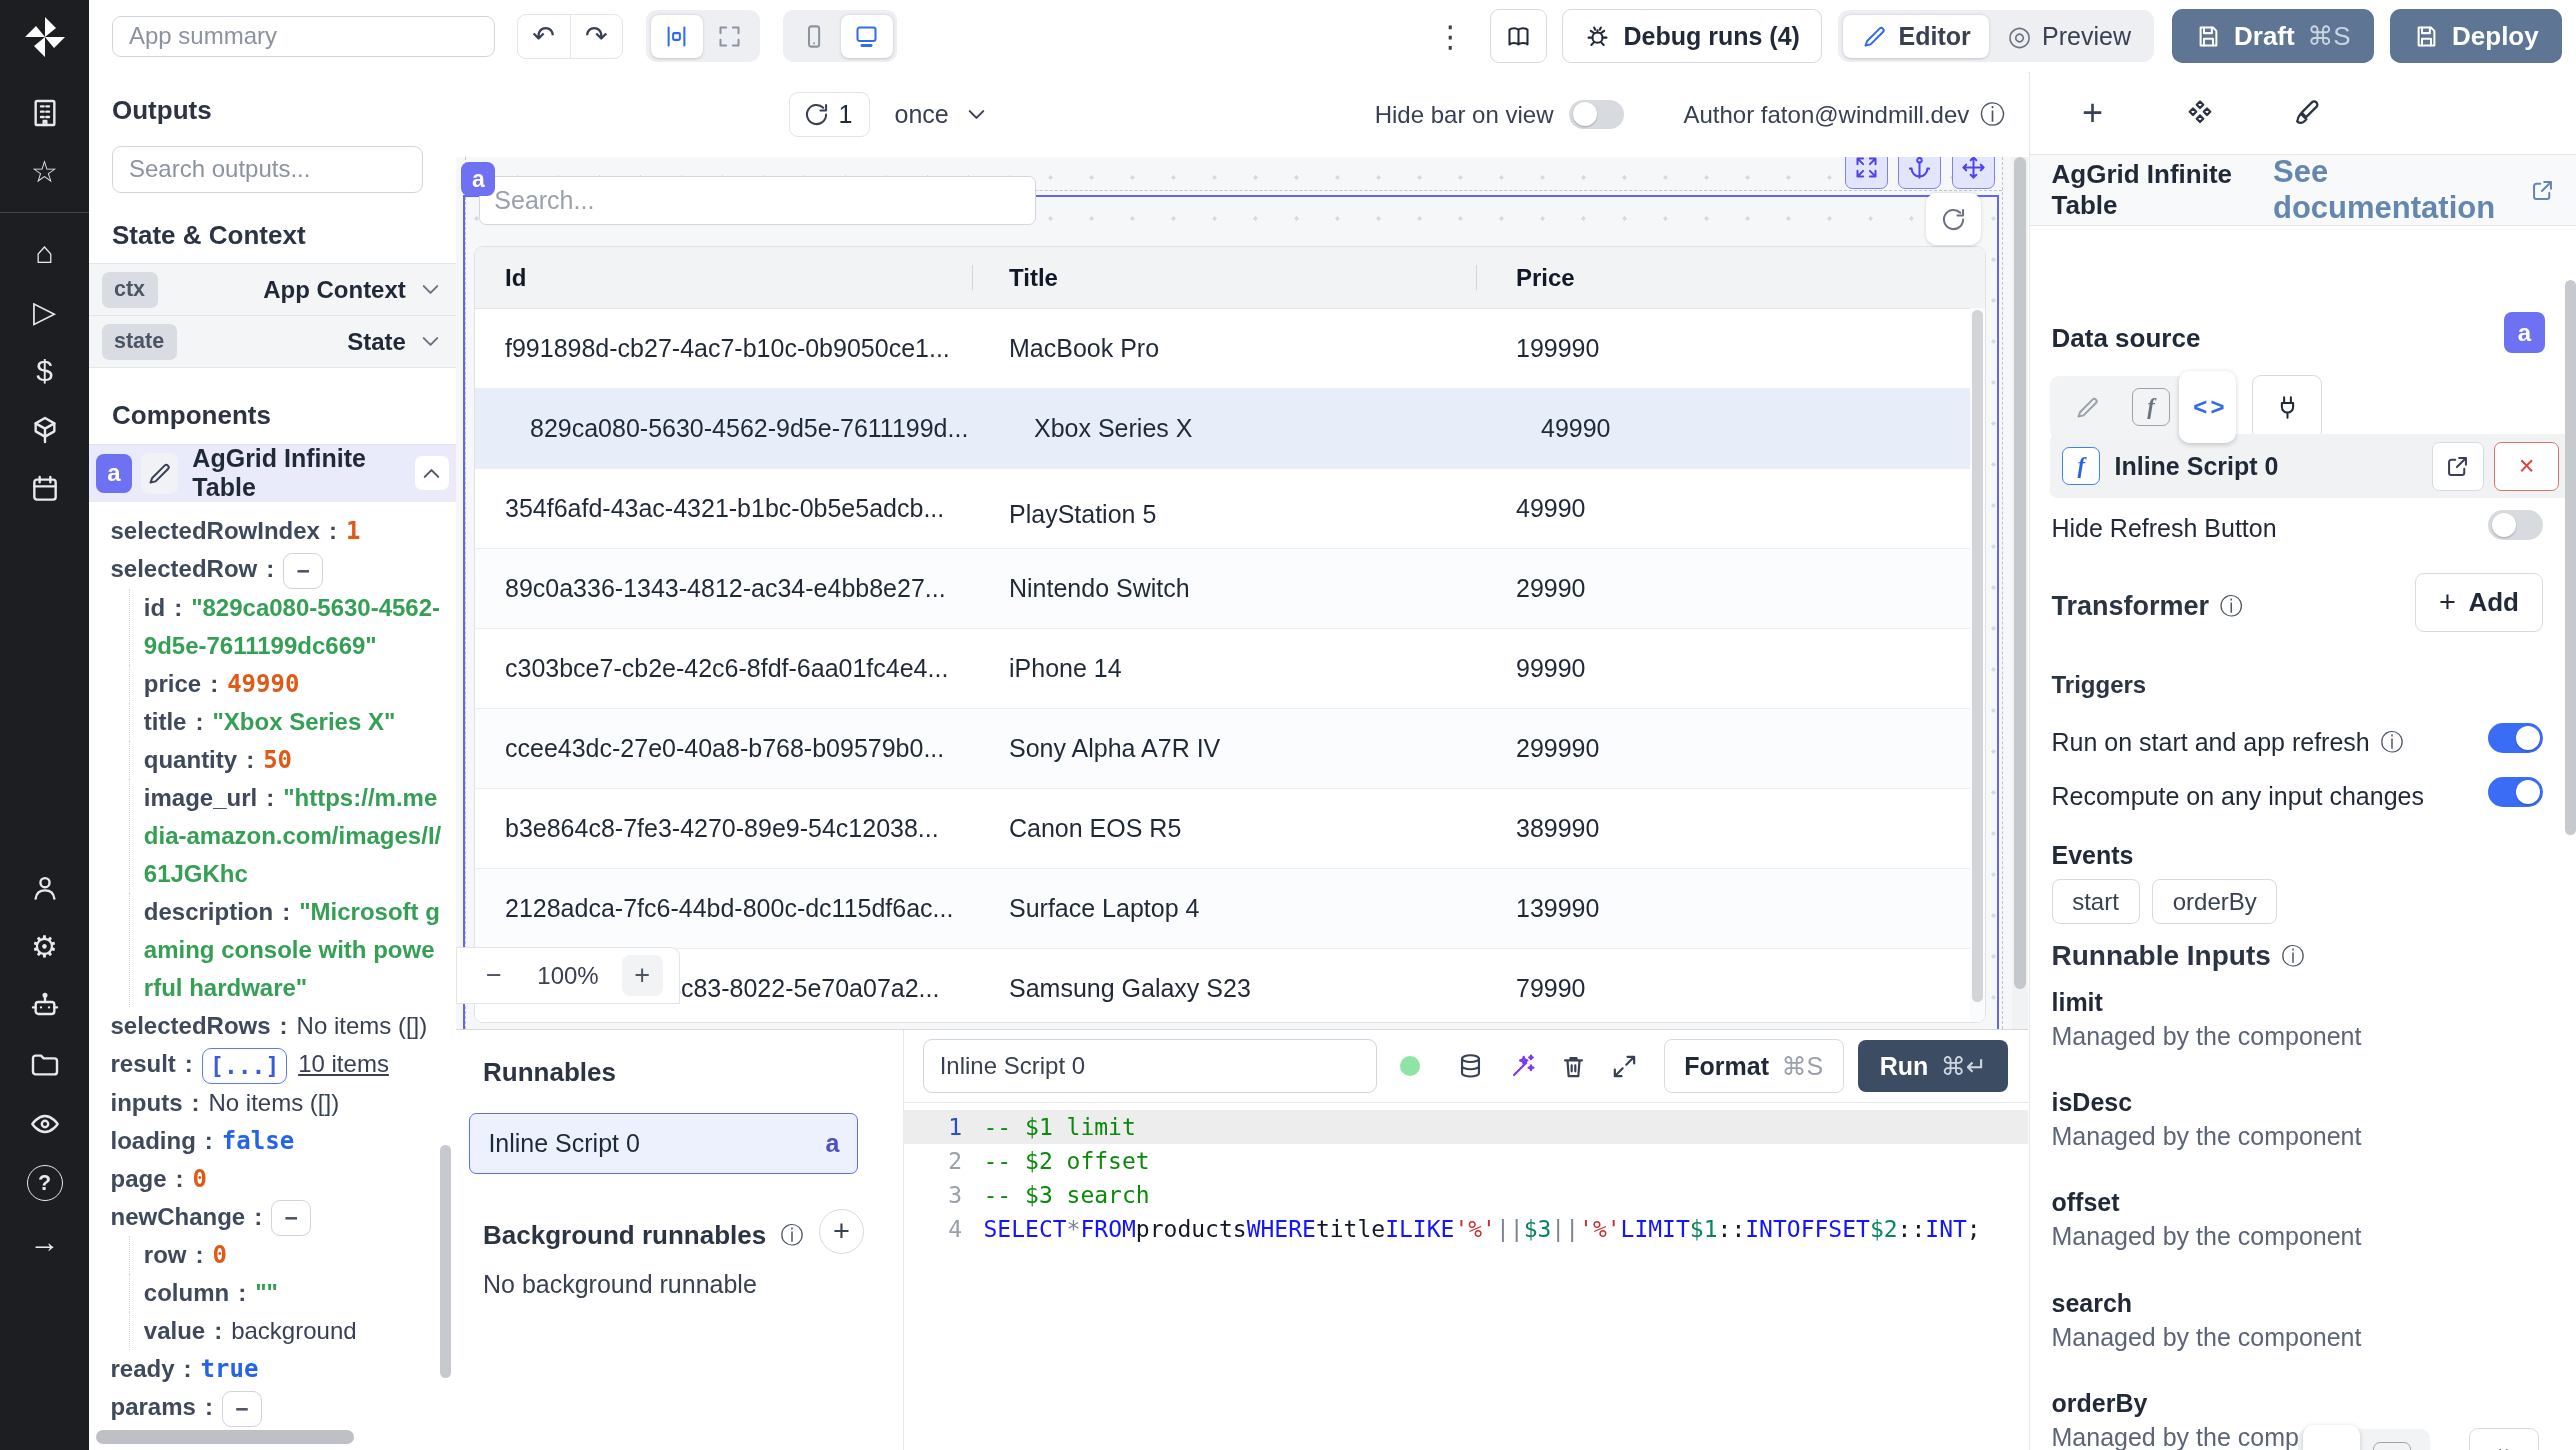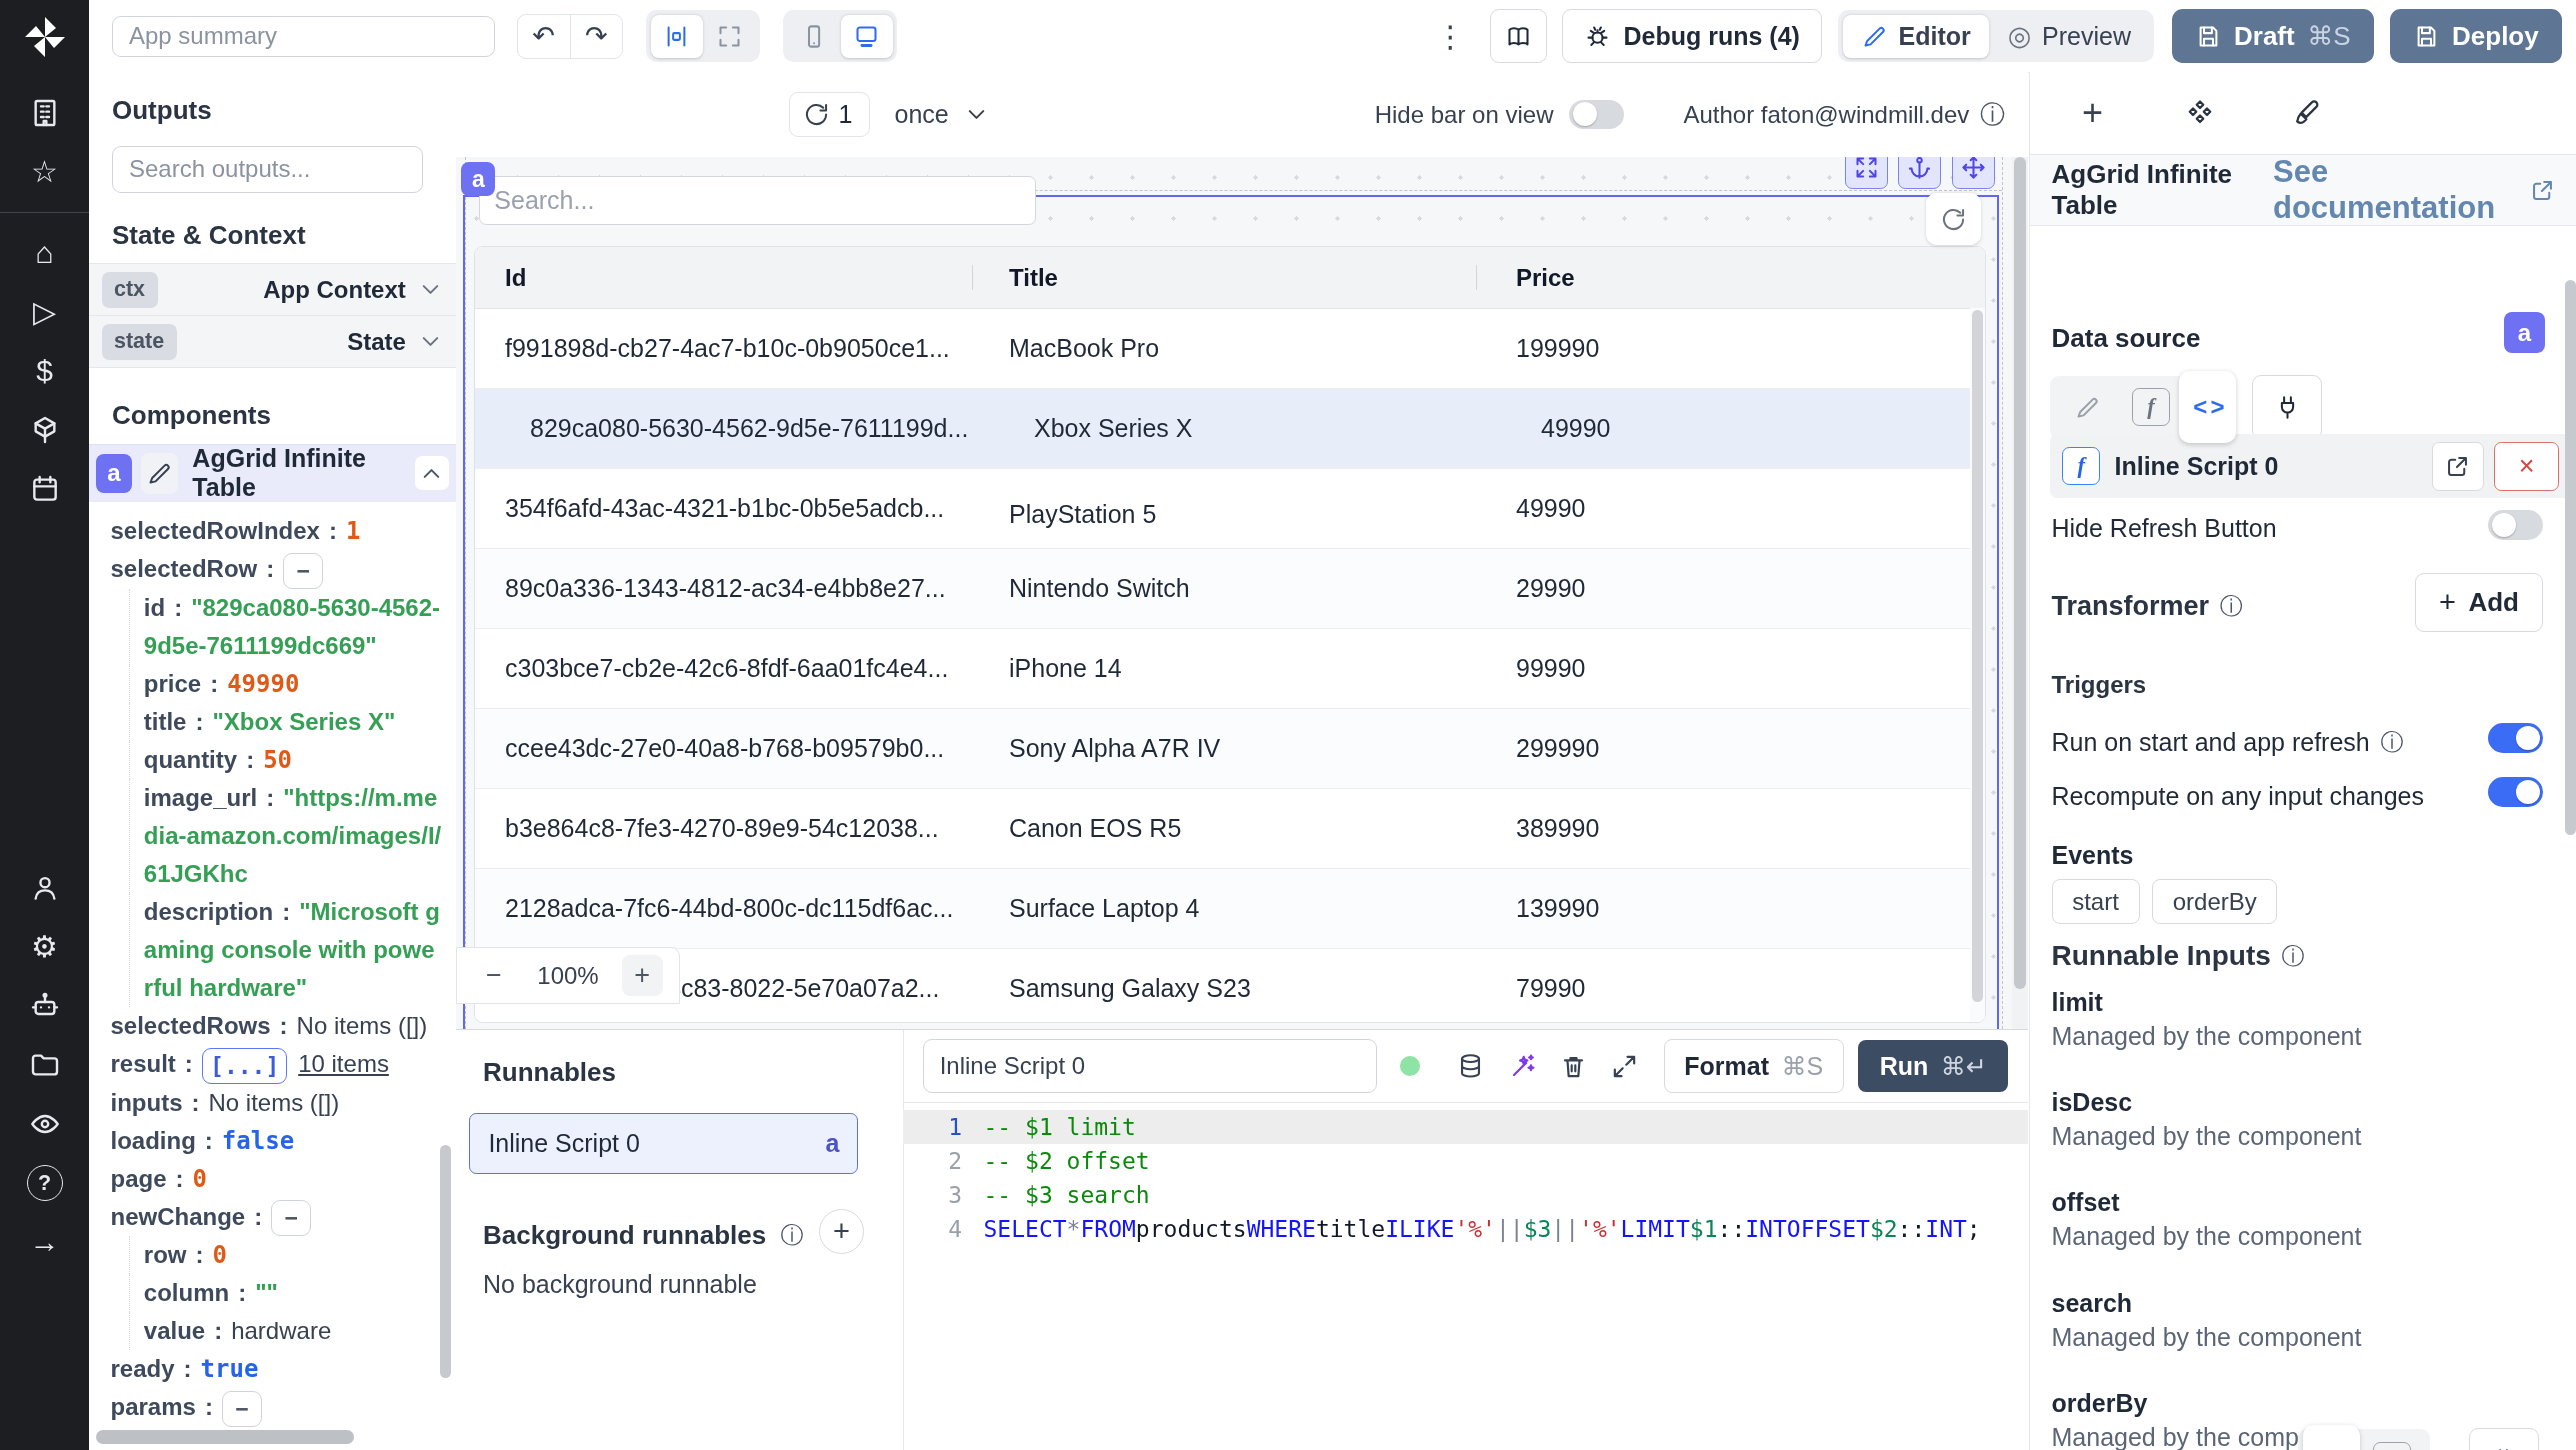--- a/index.html
+++ b/index.html
@@ -389,21 +389,21 @@
         <div class="trow child"><span>image_url</span><span class="sep">:</span><span class="v-str">"https://m.media-amazon.com/images/I/61JGKhc</span></div>
         <div class="trow child"><span>description</span><span class="sep">:</span><span class="v-str">"Microsoft gaming console with powerful hardware"</span></div>
         <div class="trow"><span>selectedRows</span><span class="sep">:</span><span class="v-plain">No items ([])</span></div>
         <div class="trow"><span>result</span><span class="sep">:</span><span class="boxbtn res">[...]</span><span class="after">10 items</span></div>
         <div class="trow"><span>inputs</span><span class="sep">:</span><span class="v-plain">No items ([])</span></div>
         <div class="trow"><span>loading</span><span class="sep">:</span><span class="v-bool">false</span></div>
         <div class="trow"><span>page</span><span class="sep">:</span><span class="v-num">0</span></div>
         <div class="trow"><span>newChange</span><span class="sep">:</span><span class="boxbtn">−</span></div>
         <div class="trow child"><span>row</span><span class="sep">:</span><span class="v-num">0</span></div>
         <div class="trow child"><span>column</span><span class="sep">:</span><span class="v-str">""</span></div>
-        <div class="trow child"><span>value</span><span class="sep">:</span><span class="v-plain">hardware</span></div>
+        <div class="trow child"><span>value</span><span class="sep">:</span><span class="v-plain">background</span></div>
         <div class="trow"><span>ready</span><span class="sep">:</span><span class="v-bool">true</span></div>
         <div class="trow"><span>params</span><span class="sep">:</span><span class="boxbtn">−</span></div>
       </div>
     <div class="vscroll" style="left:351px;top:1073px;height:233px;"></div>
     <div class="hscroll" style="left:7.2px;top:1358px;width:258px;"></div>
   </aside>
 
   <main class="abs center">
     <div class="ctoolbar">
       <div class="grpbox" style="margin-left:333px;padding:0 5.4px;">

